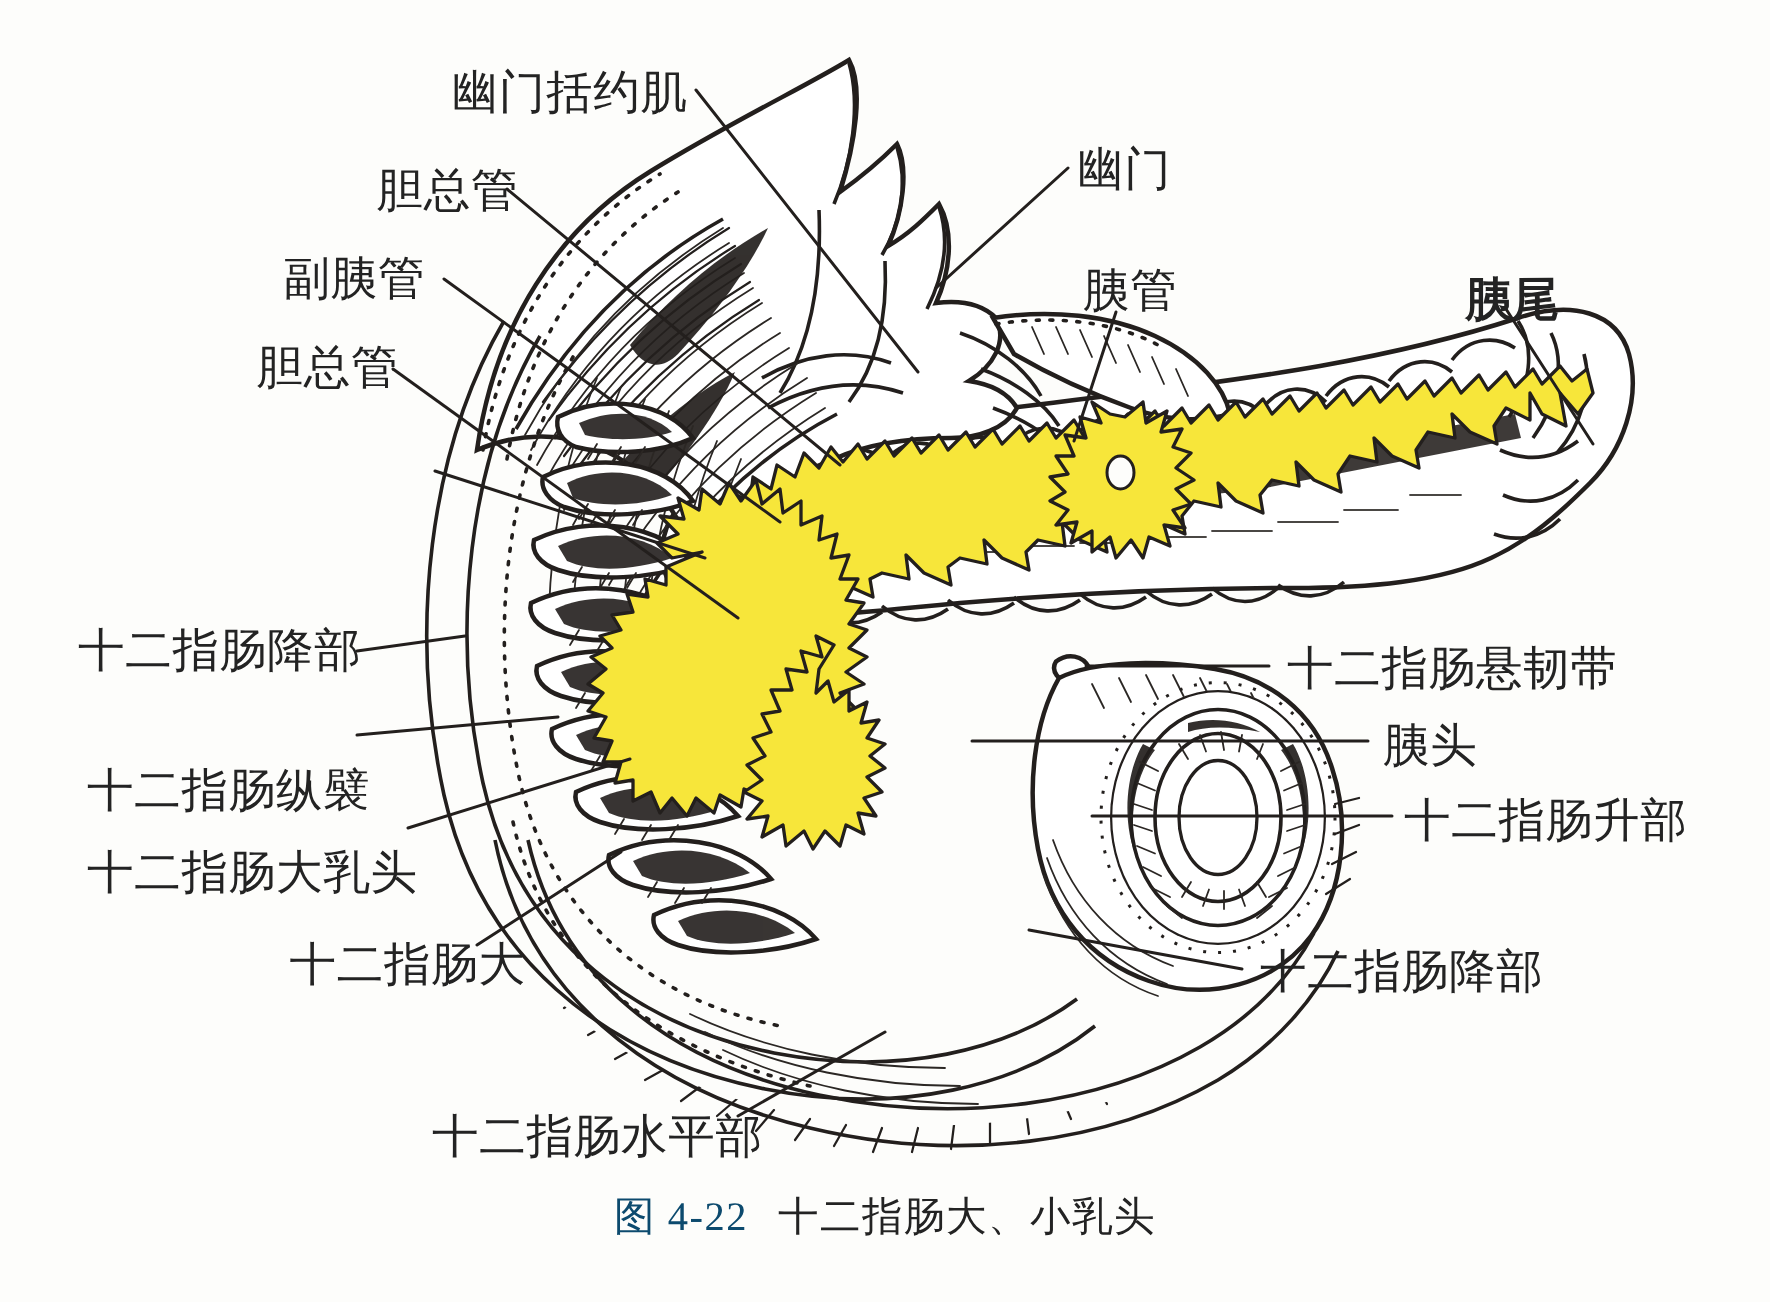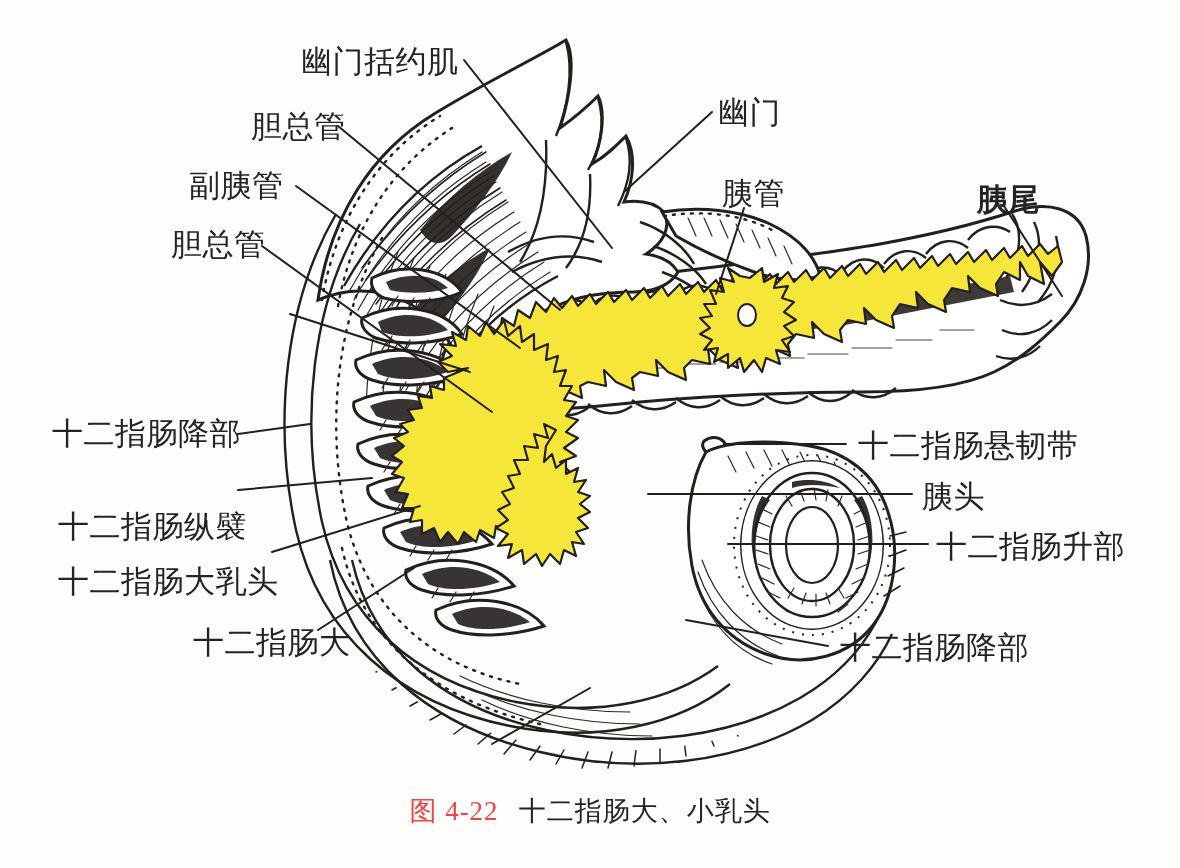--- a/index.html
+++ b/index.html
@@ -25,21 +25,21 @@
     position:absolute;
     left:0;right:0;
     top:793px;
     text-align:center;
     font-size:27px;
     color:#232323;
     white-space:nowrap;
     font-family:"Liberation Serif","DejaVu Serif",serif;
     letter-spacing:1px;
   }
-  .cap .num{color:#ef4444;margin-right:20px;}
+  .cap .num{color:#0c4a6e;margin-right:20px;}
   .fill-ink{fill:#231f1d;stroke:none;}
   .duct{fill:#f7e63a;stroke:#231f1d;stroke-width:2.2;stroke-linejoin:round;}
   .lead{stroke:#231f1d;stroke-width:2;fill:none;stroke-linecap:round;}
   .hatch{stroke:#231f1d;stroke-width:1.5;fill:none;stroke-linecap:round;}
   .hatch-thin{stroke:#2b2724;stroke-width:1.2;fill:none;stroke-linecap:round;}
   .outline{stroke:#231f1d;stroke-width:3;fill:#ffffff;}
   .outline2{stroke:#231f1d;stroke-width:2.4;fill:none;}
   .dotline{stroke:#231f1d;stroke-width:2.4;fill:none;stroke-dasharray:2 7;stroke-linecap:round;}
 </style>
 </head>
@@ -579,20 +579,21 @@
   </svg>
 
   <div class="lbl" style="left:301px;top:46px;">幽门括约肌</div>
   <div class="lbl" style="left:251px;top:111px;">胆总管</div>
   <div class="lbl" style="left:189px;top:170px;">副胰管</div>
   <div class="lbl" style="left:171px;top:229px;">胆总管</div>
   <div class="lbl" style="left:52px;top:418px;">十二指肠降部</div>
   <div class="lbl" style="left:58px;top:475px;margin-top:36px;">十二指肠纵襞</div>
   <div class="lbl" style="left:58px;top:566px;">十二指肠大乳头</div>
   <div class="lbl" style="left:193px;top:627px;">十二指肠大</div>
+  <div class="lbl" style="left:288px;top:742px;">十二指肠水平部</div>
 
   <div class="lbl" style="left:718px;top:97px;">幽门</div>
   <div class="lbl" style="left:722px;top:178px;">胰管</div>
   <div class="lbl" style="left:977px;top:184px;font-weight:bold;">胰尾</div>
   <div class="lbl" style="left:858px;top:430px;">十二指肠悬韧带</div>
   <div class="lbl" style="left:922px;top:481px;">胰头</div>
   <div class="lbl" style="left:936px;top:531px;">十二指肠升部</div>
   <div class="lbl" style="left:840px;top:632px;">十二指肠降部</div>
 
   <div class="cap">

